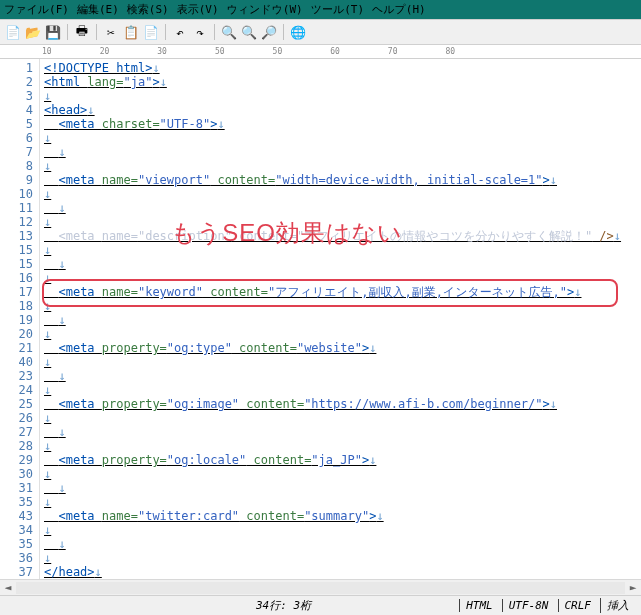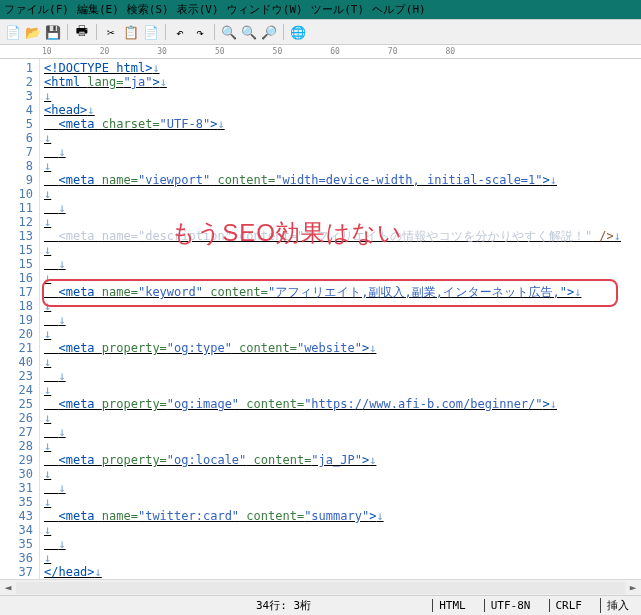--- a/index.html
+++ b/index.html
@@ -110,24 +110,25 @@
   border: 2px solid #e04050;
   border-radius: 8px;
   pointer-events: none;
 }
 .statusbar {
   background: #f0f0f0;
   border-top: 1px solid #d0d0d0;
   display: flex;
   justify-content: flex-end;
   align-items: center;
-  gap: 12px;
+  gap: 3px;
   padding: 2px 6px;
   font-size: 11px;
   height: 20px;
+  font-style: italic;
 }
 .statusbar .cell {
   border-left: 1px solid #404040;
   padding: 0 6px;
 }
 .statusbar .mid { margin-right: auto; margin-left: 250px; }
 .hscroll {
   height: 16px;
   background: #f0f0f0;
   border-top: 1px solid #d8d8d8;

